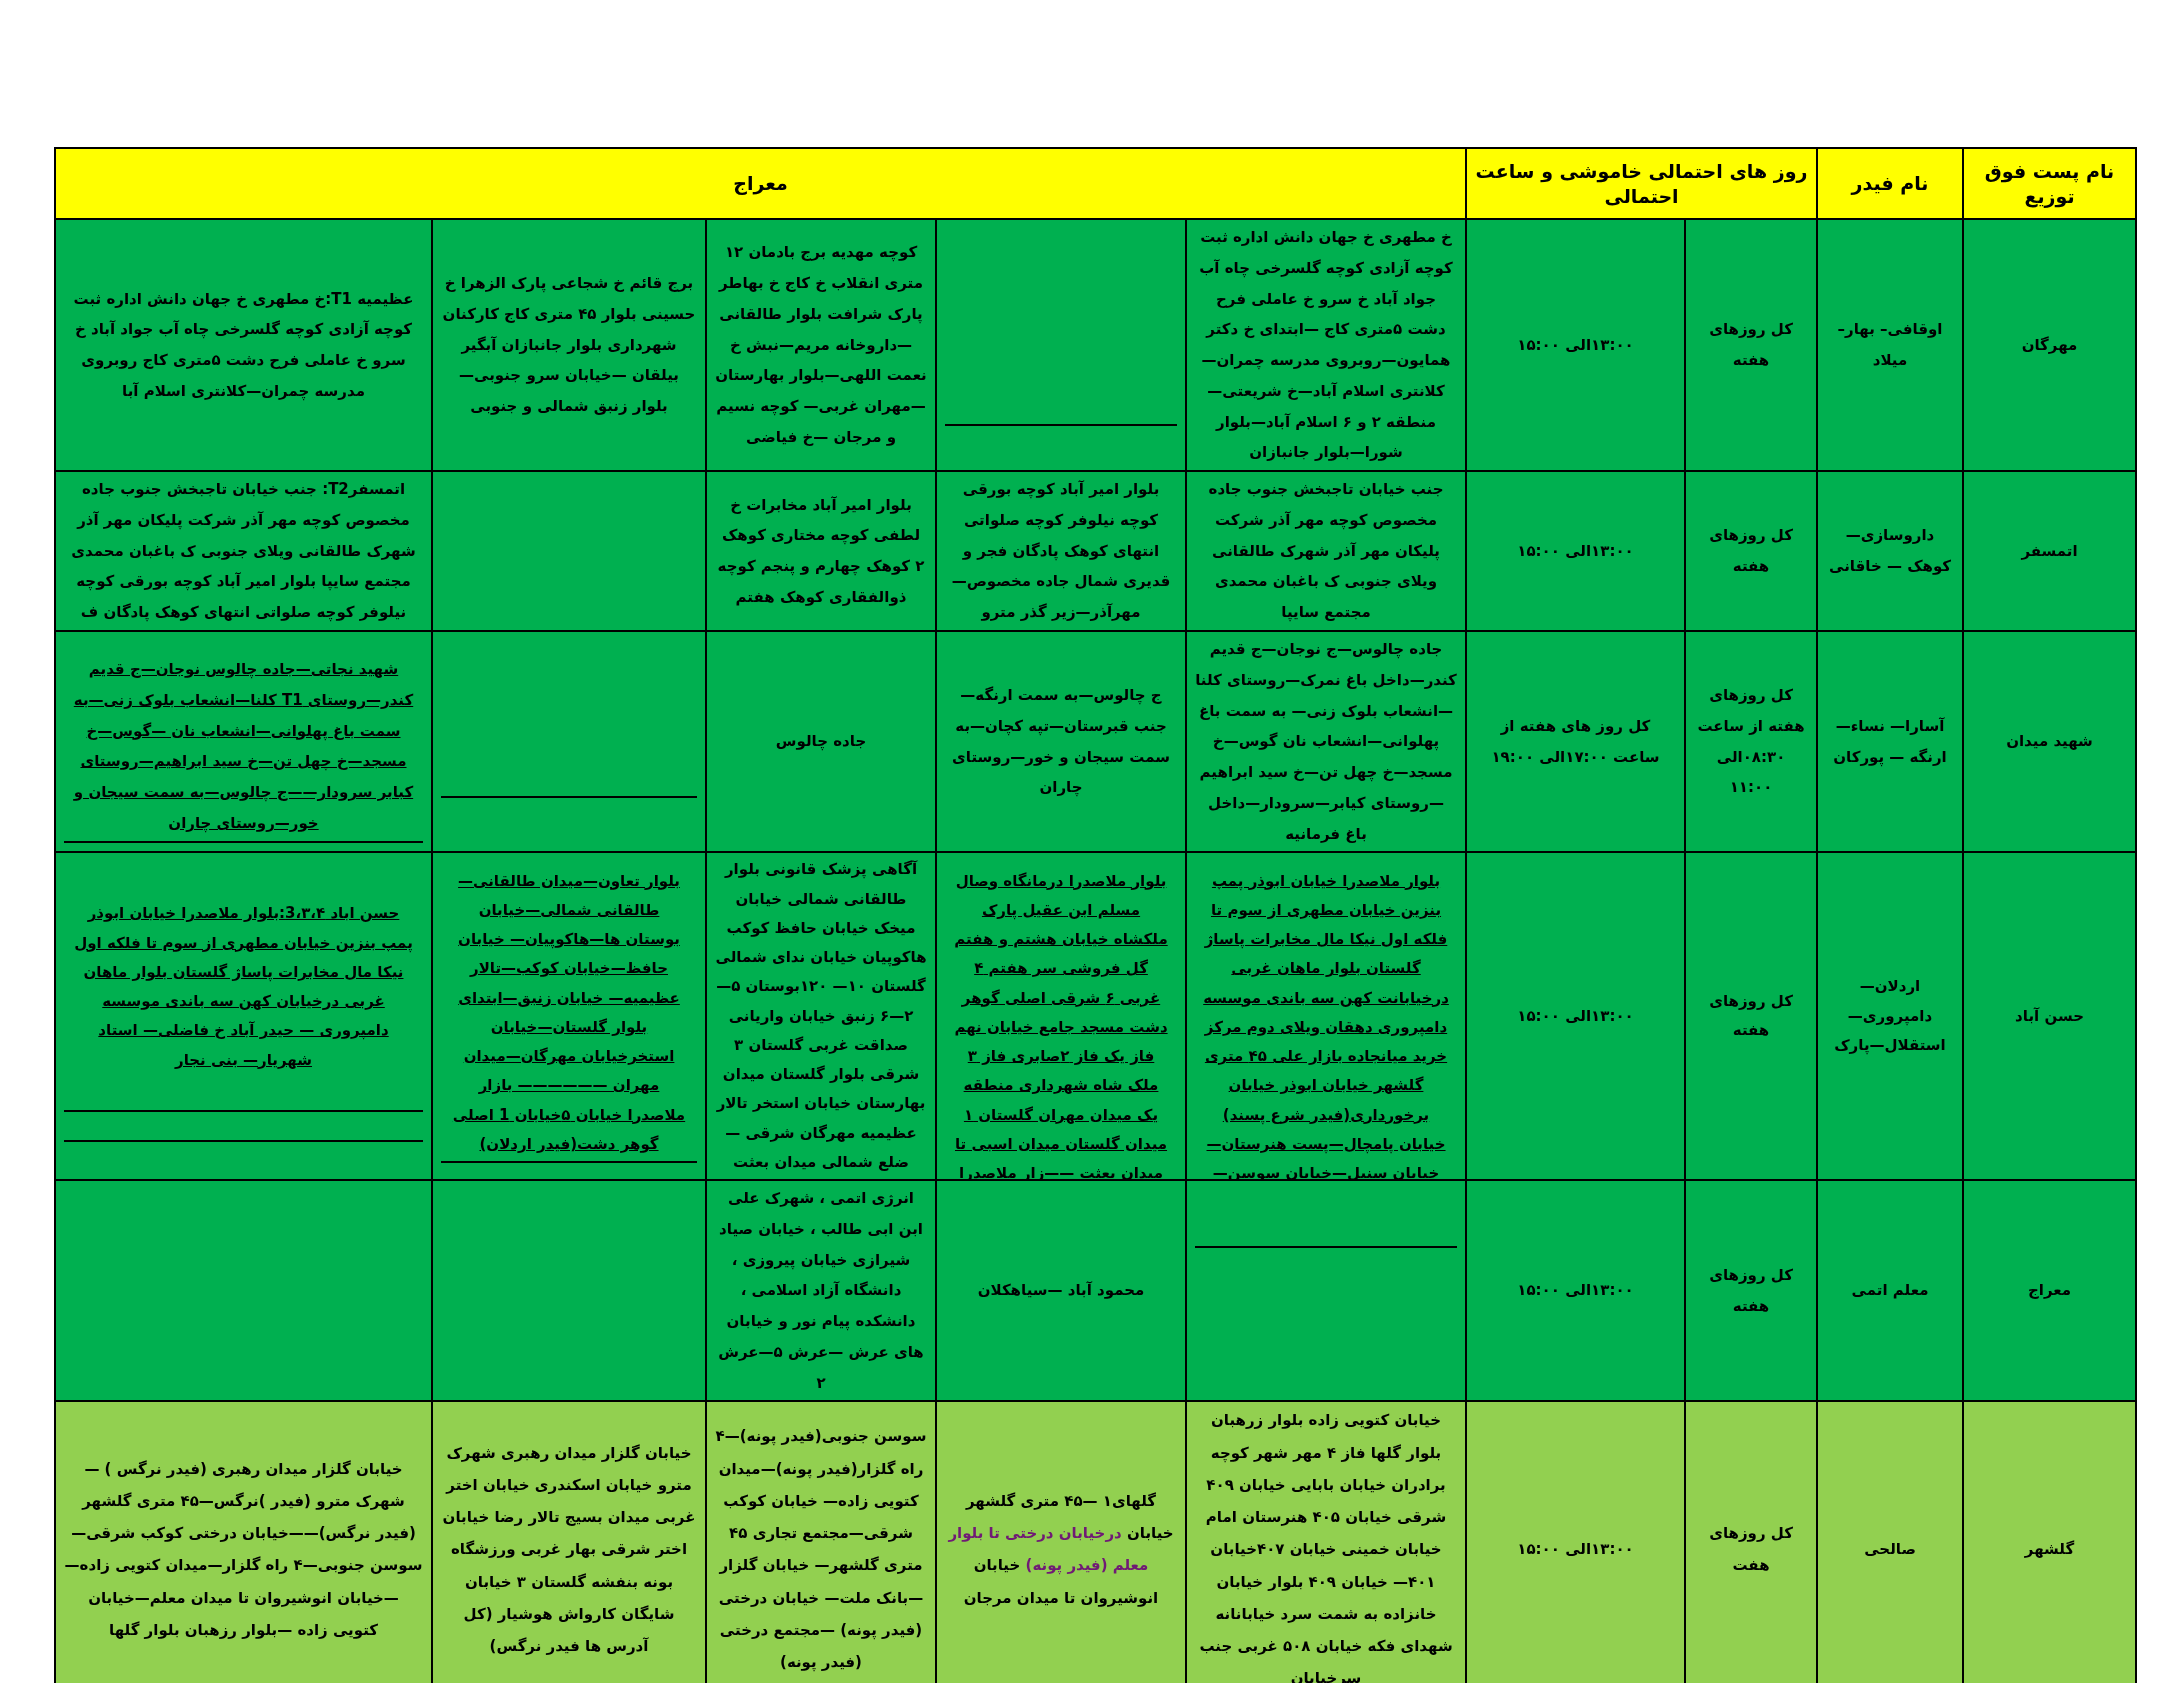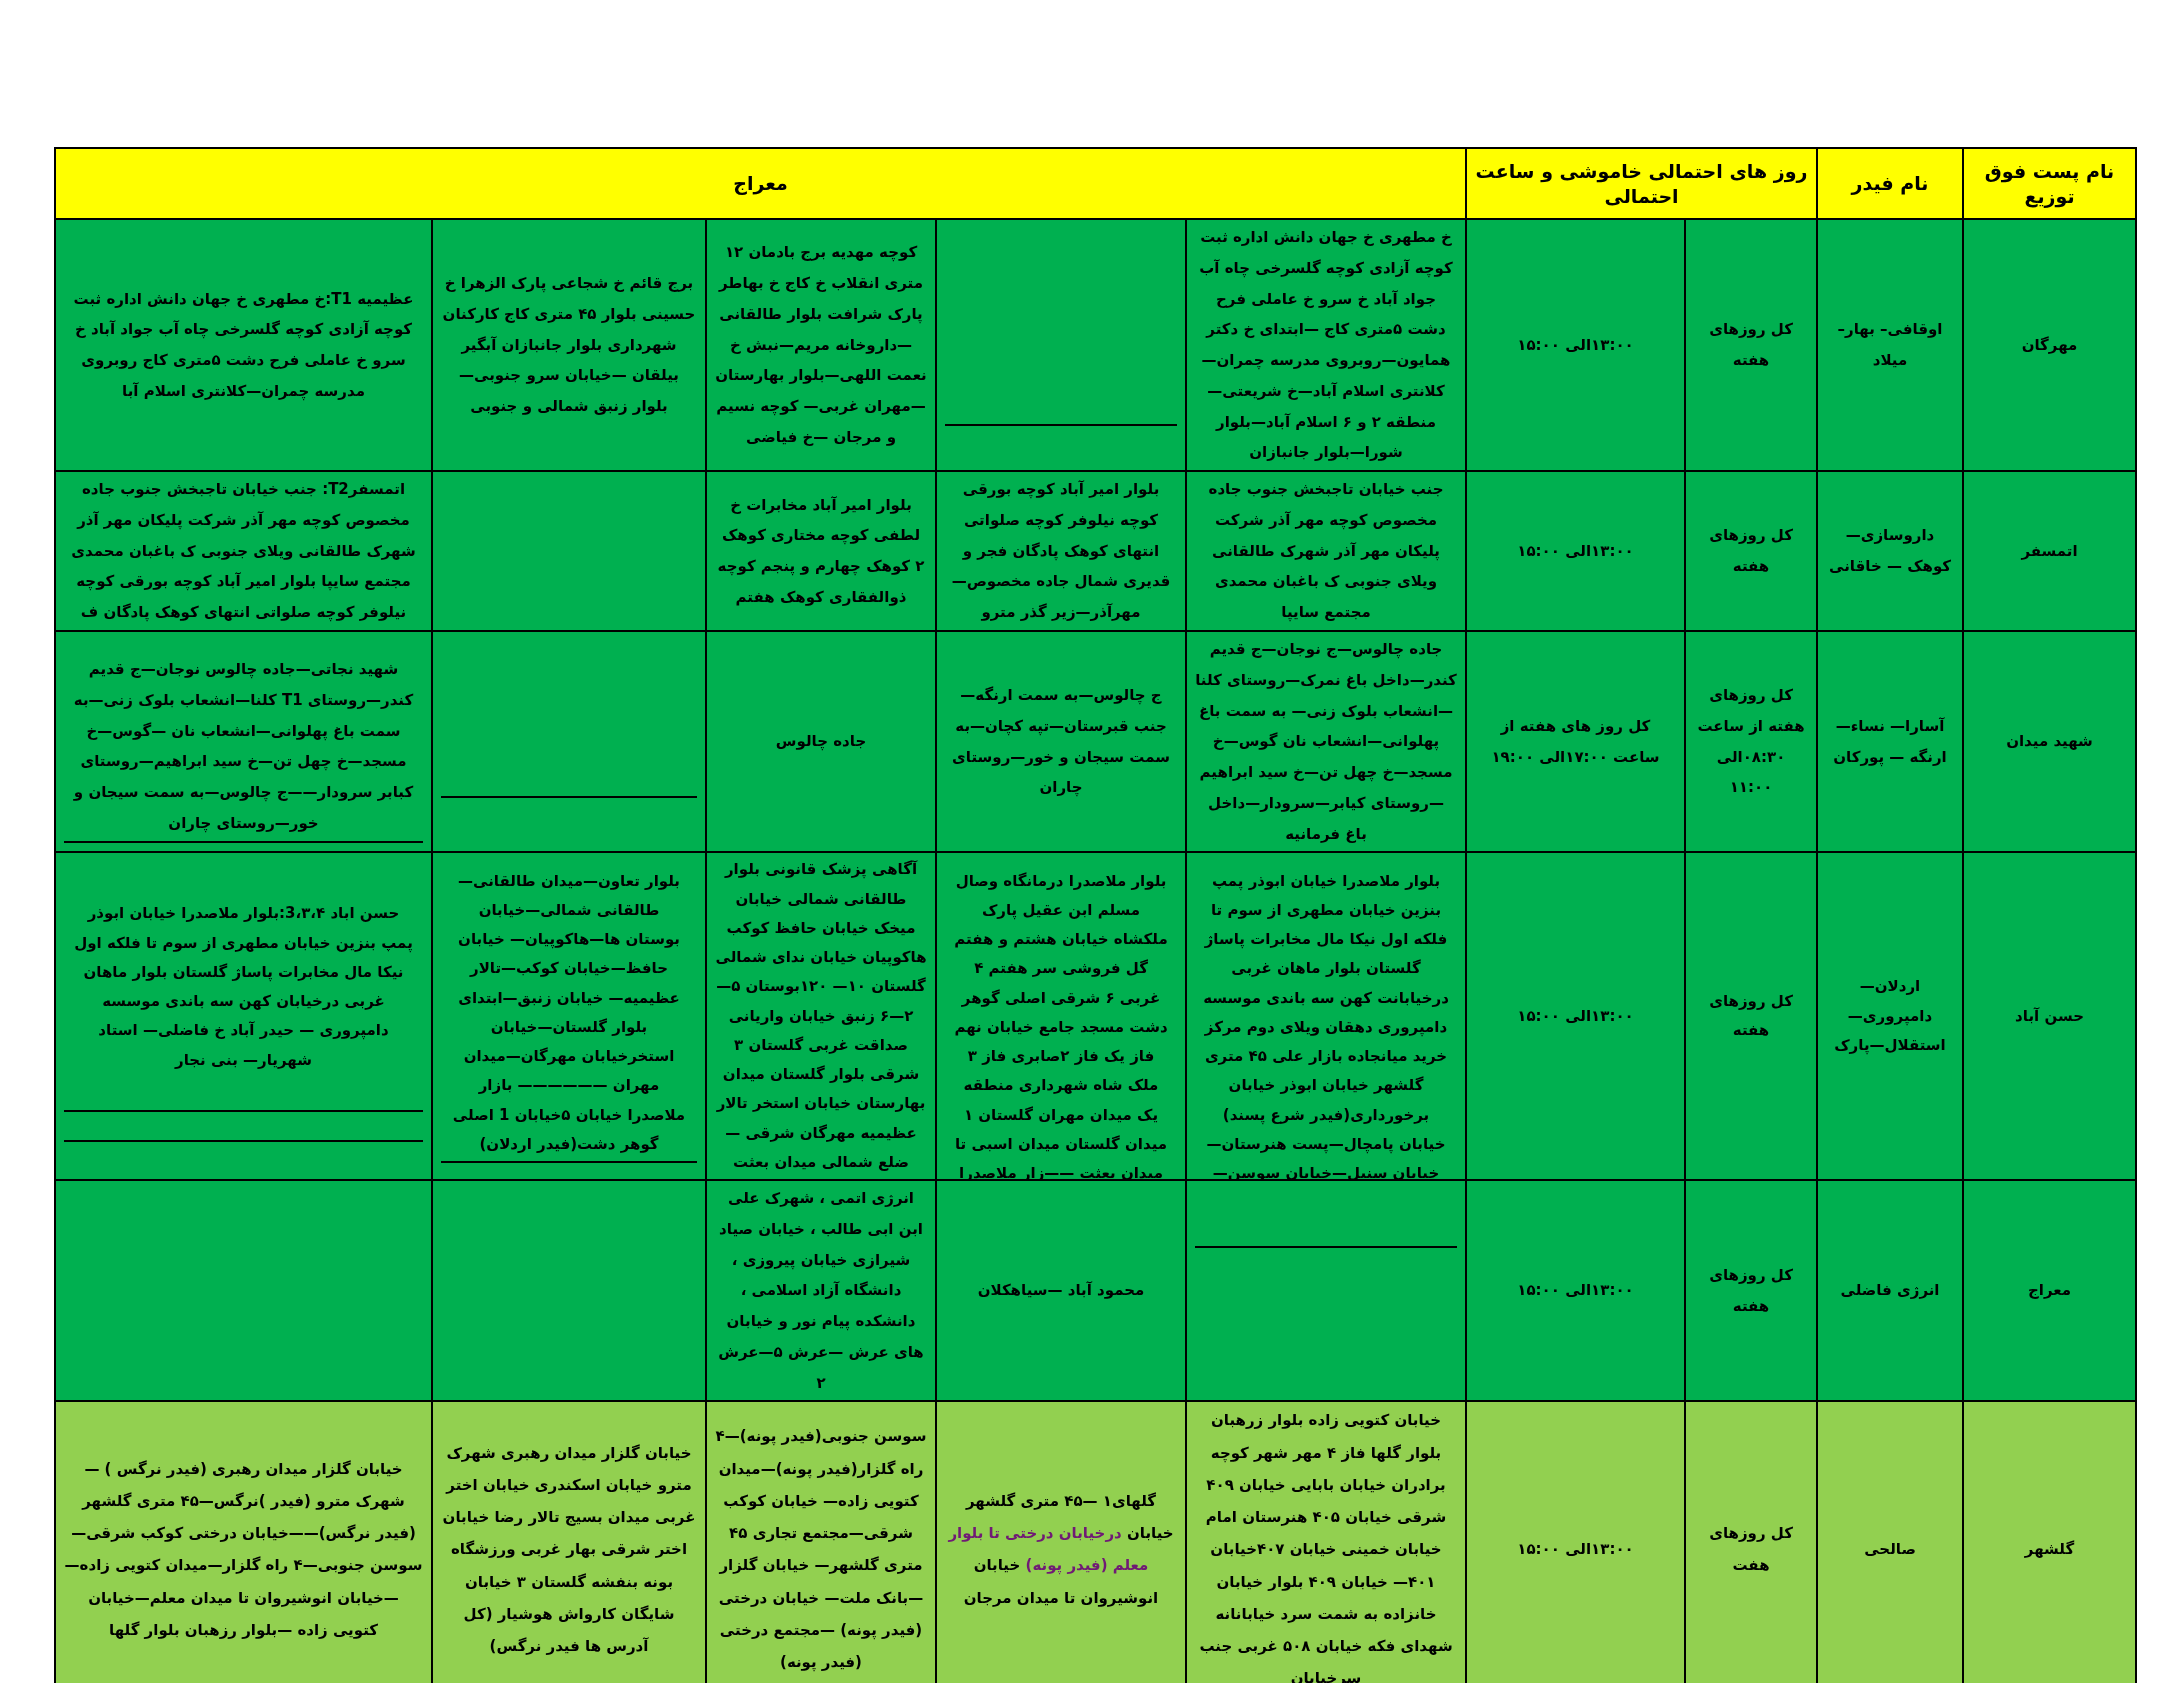--- a/index.html
+++ b/index.html
@@ -34,21 +34,21 @@
   tr.r4{height:307px}
   tr.r5{height:163px}
   tr.r6{height:246px}
   tr.r4 td{line-height:1.95;}
   tr.r6 td{background:#92D050;line-height:2.15;}
   td.c-post,td.c-feeder{font-size:16px;}
   td.c-hours,td.c-days{font-size:16px;}
   .red{color:#701a75;}
   td.split{padding:0;}
   .fill{display:flex;flex-direction:column;width:100%;}
-  .fill .main{flex:1;display:flex;align-items:center;justify-content:center;padding:2px 8px;box-sizing:border-box;}
+  .fill .main{flex:1;display:flex;align-items:center;justify-content:center;padding:2px 8px;box-sizing:border-box;text-decoration:underline;}
   .strip{border-top:2px solid #000;flex:0 0 auto;}
   .strip-top{border-bottom:2px solid #000;flex:0 0 auto;}
   .h226{height:224px}
   .h181{height:179px}
   .h306{height:303px}
   .h161{height:159px}
   .s26{height:26px}
   .s28{height:28px}
   .s31{height:31px}
   .s33{height:33px}
@@ -159,21 +159,21 @@
         <div class="fill h306">
           <div class="main">حسن اباد 3،۳،۴:بلوار ملاصدرا خیابان ابوذر پمپ بنزین خیابان مطهری از سوم تا فلکه اول نیکا مال مخابرات پاساژ گلستان بلوار ماهان غربی درخیابان کهن سه باندی موسسه دامپروری — حیدر آباد خ فاضلی— استاد شهریار— بنی نجار</div>
           <div class="strip s28"></div>
           <div class="strip s26"></div>
         </div>
       </td>
     </tr>
 
     <tr class="r5">
       <td class="c-post">معراج</td>
-      <td class="c-feeder">انرژی فاضلی</td>
+      <td class="c-feeder">معلم اتمی</td>
       <td class="c-days">کل روزهای هفته</td>
       <td class="c-hours">۱۳:۰۰الی ۱۵:۰۰</td>
       <td class="split">
         <div class="fill h161">
           <div class="strip-top s35"></div>
           <div class="main"></div>
         </div>
       </td>
       <td>محمود آباد —سیاهکلان</td>
       <td>انرژی اتمی ، شهرک علی ابن ابی طالب ، خیابان صیاد شیرازی خیابان پیروزی ، دانشگاه آزاد اسلامی ، دانشکده پیام نور و خیابان های عرش —عرش ۵—عرش ۲</td>

